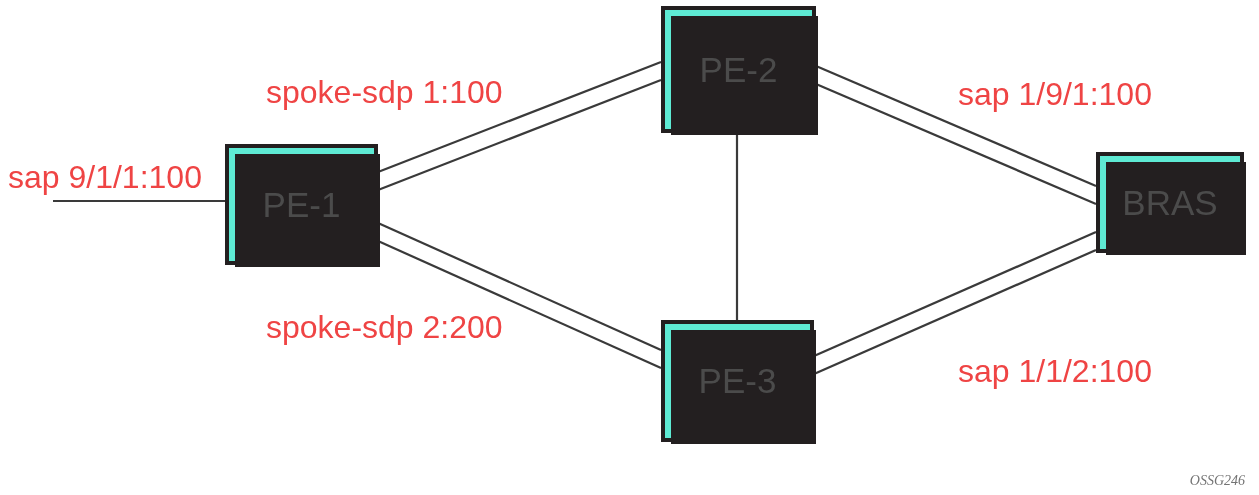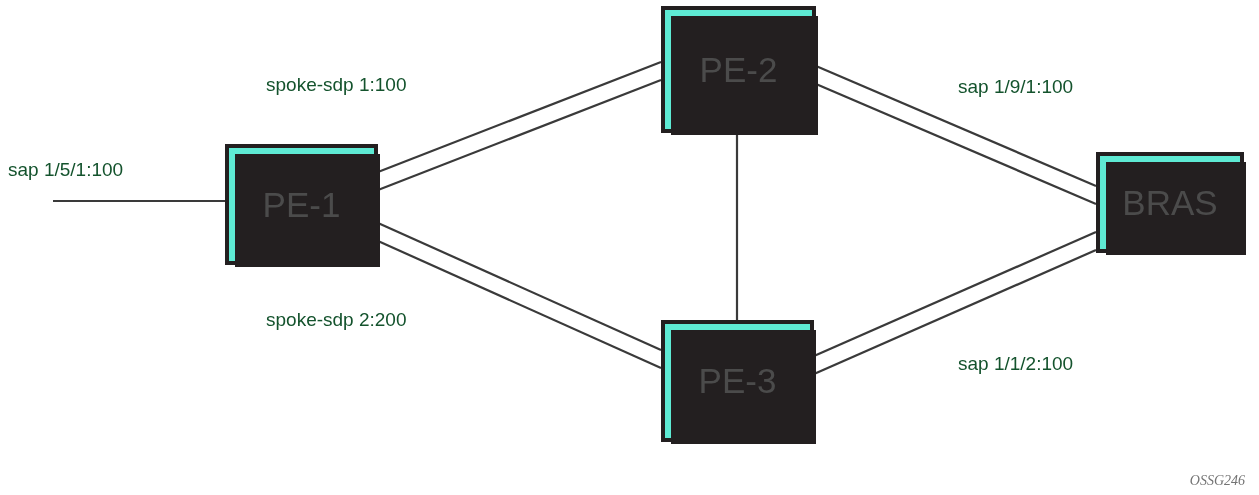--- a/index.html
+++ b/index.html
@@ -46,22 +46,22 @@
   }
   .node-label {
     color: #4b4b4b;
     font-size: 35px;
     font-family: "Liberation Sans", sans-serif;
     letter-spacing: 0px;
     white-space: nowrap;
   }
   .edge-label {
     position: absolute;
-    color: #14532d;
-    font-size: 19px;
+    color: #ef4444;
+    font-size: 32px;
     font-family: "Liberation Sans", sans-serif;
     white-space: nowrap;
     z-index: 4;
   }
   #figure-id {
     position: absolute;
     right: 14px;
     bottom: 6px;
     color: #737373;
     font-size: 14px;
@@ -126,17 +126,17 @@
   </div>
 
   <div class="edge-label" style="left:266px; top:74px;">spoke-sdp 1:100</div>
 
   <div class="edge-label" style="left:266px; top:309px;">spoke-sdp 2:200</div>
 
   <div class="edge-label" style="left:958px; top:76px;">sap 1/9/1:100</div>
 
   <div class="edge-label" style="left:958px; top:309px;margin-top:44px;">sap 1/1/2:100</div>
 
-  <div class="edge-label" style="left:8px; top:159px;">sap 1/5/1:100</div>
+  <div class="edge-label" style="left:8px; top:159px;">sap 9/1/1:100</div>
 
   <div id="figure-id">OSSG246</div>
 
 </div>
 
 </body></html>

